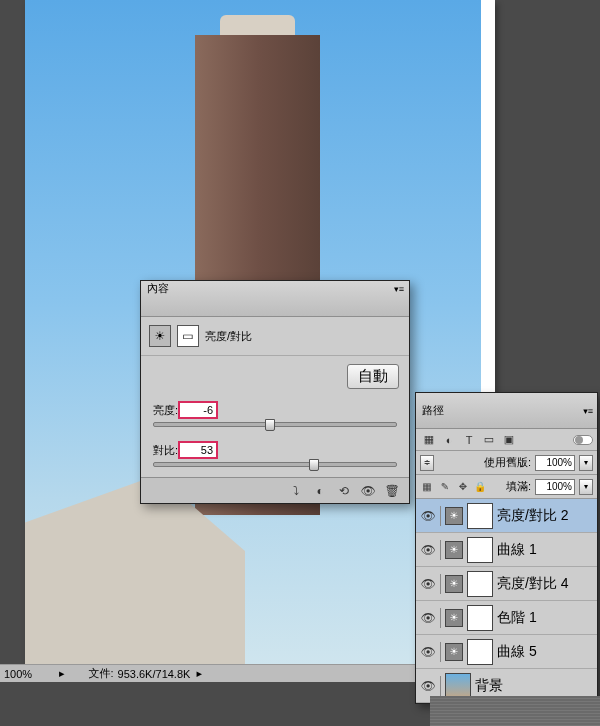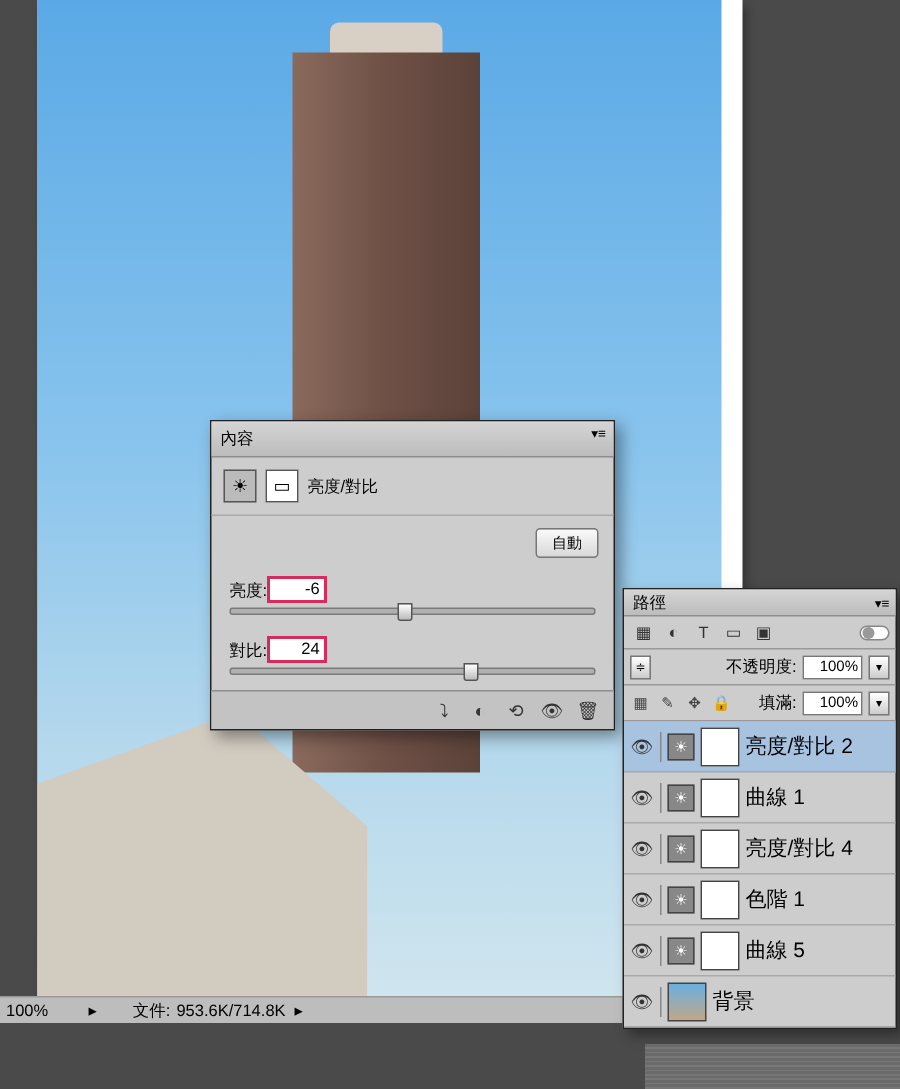--- a/index.html
+++ b/index.html
@@ -10,42 +10,42 @@
 .tower { position: absolute; left: 170px; bottom: 150px; width: 125px; height: 480px; background: linear-gradient(90deg, #8a6a5c 0%, #6f5046 50%, #5b4239 100%); }
 .tower-top { position: absolute; left: 195px; top: 15px; width: 75px; height: 60px; background: #d8d0c4; border-radius: 6px 6px 0 0; }
 .building { position: absolute; left: 0; bottom: 0; width: 220px; height: 190px; background: #d1cbc0; clip-path: polygon(0 100%, 0 25%, 60% 0, 100% 40%, 100% 100%); }
 
 .status-bar { position: absolute; left: 0; bottom: 44px; width: 415px; height: 18px; background: #bdbdbd; display: flex; align-items: center; padding: 0 4px; border-top: 1px solid #999; font-size: 10px; }
 .status-bar .zoom { width: 55px; }
 .status-bar .filesize { margin-left: 24px; }
 
 
 .panel { position: absolute; left: 140px; top: 280px; width: 270px; background: #cdcdcd; border: 1px solid #222; box-shadow: 4px 4px 10px rgba(0,0,0,0.4); }
-.panel-head { display: flex; align-items: center; height: 24px; background: linear-gradient(#d5d5d5,#bcbcbc); border-bottom: 1px solid #8e8e8e; padding: 0 6px; font-size: 11px; position: relative; }
+.panel-head { display: flex; align-items: flex-start; height: 36px; background: linear-gradient(#d5d5d5,#bcbcbc); border-bottom: 1px solid #8e8e8e; padding: 0 6px; font-size: 11px; position: relative; }
 .panel-head .collapse { position: absolute; right: 4px; top: 4px; width: 12px; height: 10px; font-size: 9px; text-align: center; line-height: 8px; }
 .adj-head { display: flex; align-items: center; gap: 6px; padding: 8px; border-bottom: 1px solid #aaa; }
 .icon-box { width: 22px; height: 22px; background: #bbb; border: 1px solid #555; display: flex; align-items: center; justify-content: center; font-size: 12px; }
 .auto-row { display: flex; justify-content: flex-end; padding: 8px 10px; }
-.btn { background: linear-gradient(#fafafa,#d8d8d8); border: 1px solid #777; padding: 2px 10px; border-radius: 3px; font-size: 10px; cursor: pointer; margin-left: 12px; }
+.btn { background: linear-gradient(#fafafa,#d8d8d8); border: 1px solid #777; padding: 2px 10px; border-radius: 3px; font-size: 15px; cursor: pointer; margin-left: 12px; }
 
 .slider-row { padding: 4px 12px 10px 12px; }
 .slider-top { display: flex; justify-content: flex-start; align-items: center; margin-bottom: 3px; }
 .val-box { width: 40px; height: 18px; border: 2px solid #d82a5d; background: #fff; text-align: right; padding-right: 3px; font-size: 11px; line-height: 14px; }
 .slider-track { height: 5px; background: #b0b0b0; border: 1px solid #7a7a7a; position: relative; border-radius: 2px; }
 .slider-thumb { position: absolute; top: -4px; width: 10px; height: 12px; background: linear-gradient(#fff,#bbb); border: 1px solid #555; border-radius: 0 0 2px 2px; transform: translateX(-50%); }
 
 .checkbox-row { display: flex; align-items: center; gap: 6px; padding: 6px 12px 100px 12px; }
 .checkbox { width: 13px; height: 13px; border: 1px solid #555; background: #fff; }
 
 .panel-foot { height: 26px; border-top: 1px solid #8e8e8e; background: #c3c3c3; display: flex; align-items: center; justify-content: flex-end; gap: 6px; padding: 0 8px; }
 .foot-icon { width: 18px; height: 16px; display: flex; align-items: center; justify-content: center; color: #333; font-size: 12px; }
 
 
 .layers { position: absolute; right: 2px; top: 392px; width: 183px; background: #cdcdcd; border: 1px solid #222; box-shadow: 4px 4px 8px rgba(0,0,0,0.4); }
-.layers-head { height: 18px; background: linear-gradient(#d5d5d5,#bcbcbc); border-bottom: 1px solid #8e8e8e; display: flex; align-items: center; padding: 0 6px; font-size: 11px; position: relative; }
+.layers-head { height: 36px; background: linear-gradient(#d5d5d5,#bcbcbc); border-bottom: 1px solid #8e8e8e; display: flex; align-items: center; padding: 0 6px; font-size: 11px; position: relative; }
 .layers-head .menu-collapse { position: absolute; right: 4px; font-size: 9px; }
 .filter-row { display: flex; align-items: center; height: 22px; border-bottom: 1px solid #999; padding: 0 4px; gap: 2px; }
 .fi { width: 18px; height: 16px; display: flex; align-items: center; justify-content: center; color: #333; font-size: 11px; border: 1px solid transparent; }
 .switch { margin-left: auto; width: 20px; height: 10px; background: #fff; border: 1px solid #888; border-radius: 5px; position: relative; }
 .switch::after { content: ""; position: absolute; left: 1px; top: 0; width: 8px; height: 8px; background: #999; border-radius: 50%; }
 
 .blend-row { display: flex; align-items: center; height: 24px; padding: 0 4px; gap: 4px; border-bottom: 1px solid #999; }
 .blend-row2 { display: flex; align-items: center; height: 24px; padding: 0 4px; gap: 4px; border-bottom: 1px solid #999; }
 .dd { width: 14px; height: 16px; border: 1px solid #777; background: linear-gradient(#fff,#ccc); display: flex; align-items: center; justify-content: center; font-size: 8px; }
 .pct-box { width: 40px; height: 16px; background: #fff; border: 1px solid #777; text-align: right; padding-right: 2px; font-size: 10px; line-height: 14px; }
@@ -104,21 +104,21 @@
       <div class="val-box">-6</div>
     </div>
     <div class="slider-track">
       <div class="slider-thumb" style="left:48%"></div>
     </div>
   </div>
 
   <div class="slider-row">
     <div class="slider-top">
       <span>對比:</span>
-      <div class="val-box">24</div>
+      <div class="val-box">53</div>
     </div>
     <div class="slider-track">
       <div class="slider-thumb" style="left:66%"></div>
     </div>
   </div>
 
 
   <div class="panel-foot">
     <div class="foot-icon">⤵</div>
     <div class="foot-icon">◐</div>
@@ -138,21 +138,21 @@
     <div class="fi">▦</div>
     <div class="fi">◐</div>
     <div class="fi">T</div>
     <div class="fi">▭</div>
     <div class="fi">▣</div>
     <div class="switch"></div>
   </div>
 
   <div class="blend-row">
     <div class="dd">≑</div>
-    <span style="margin-left:auto">不透明度:</span>
+    <span style="margin-left:auto">使用舊版:</span>
     <div class="pct-box">100%</div>
     <div class="dd">▾</div>
   </div>
 
   <div class="blend-row2">
     <div class="lock-icons">
       <div class="li">▦</div>
       <div class="li">✎</div>
       <div class="li">✥</div>
       <div class="li">🔒</div>

